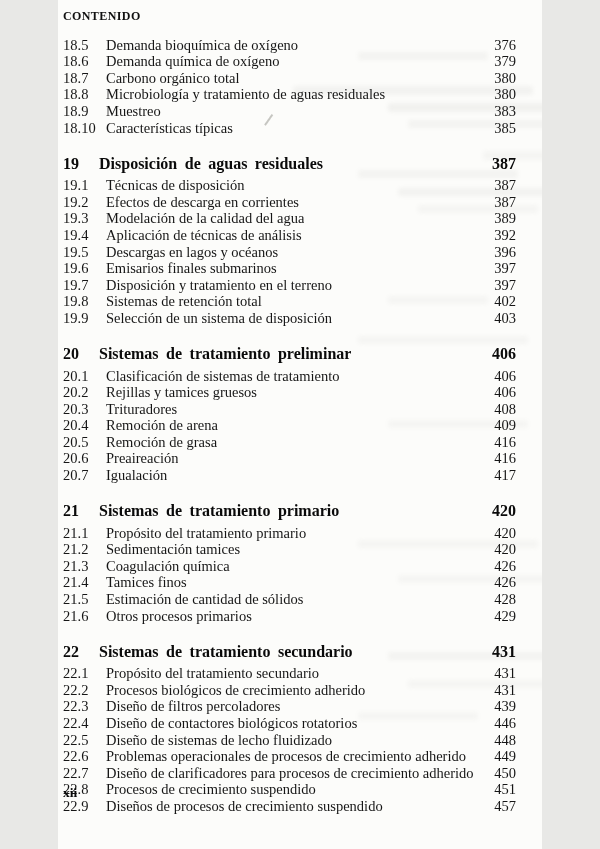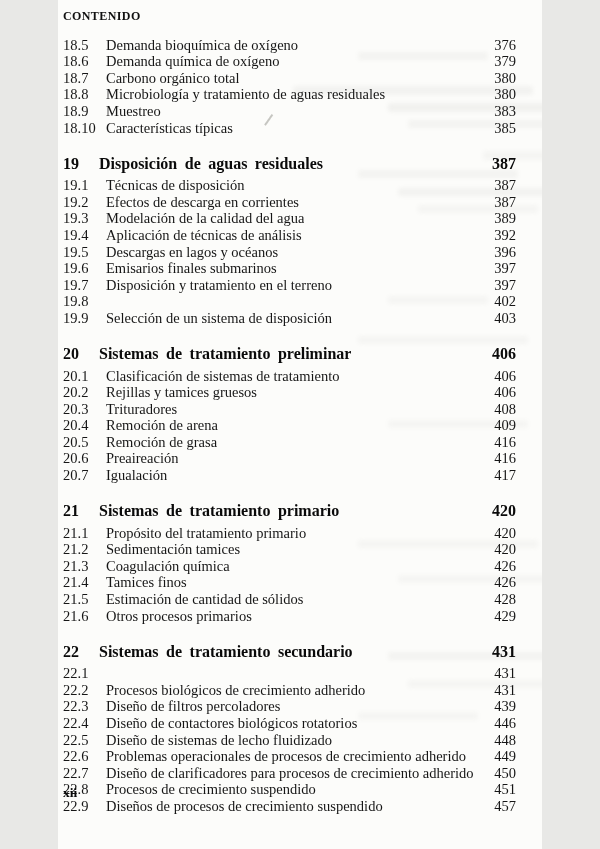--- a/index.html
+++ b/index.html
@@ -183,20 +183,21 @@
           <span class="pg">397</span>
         </div>
         <div class="row entry-row">
           <span class="num">19.7</span>
           <span class="title">Disposición y tratamiento en el terreno</span>
           <span class="fill"></span>
           <span class="pg">397</span>
         </div>
         <div class="row entry-row">
           <span class="num">19.8</span>
+          <span class="title">Sistemas de retención total</span>
           <span class="fill"></span>
           <span class="pg">402</span>
         </div>
         <div class="row entry-row">
           <span class="num">19.9</span>
           <span class="title">Selección de un sistema de disposición</span>
           <span class="fill"></span>
           <span class="pg">403</span>
         </div>
       </div>
@@ -296,20 +297,21 @@
       </div>
       <div class="toc-section">
         <div class="row chapter-row">
           <span class="num">22</span>
           <span class="title">Sistemas de tratamiento secundario</span>
           <span class="fill"></span>
           <span class="pg">431</span>
         </div>
         <div class="row entry-row">
           <span class="num">22.1</span>
+          <span class="title">Propósito del tratamiento secundario</span>
           <span class="fill"></span>
           <span class="pg">431</span>
         </div>
         <div class="row entry-row">
           <span class="num">22.2</span>
           <span class="title">Procesos biológicos de crecimiento adherido</span>
           <span class="fill"></span>
           <span class="pg">431</span>
         </div>
         <div class="row entry-row">

